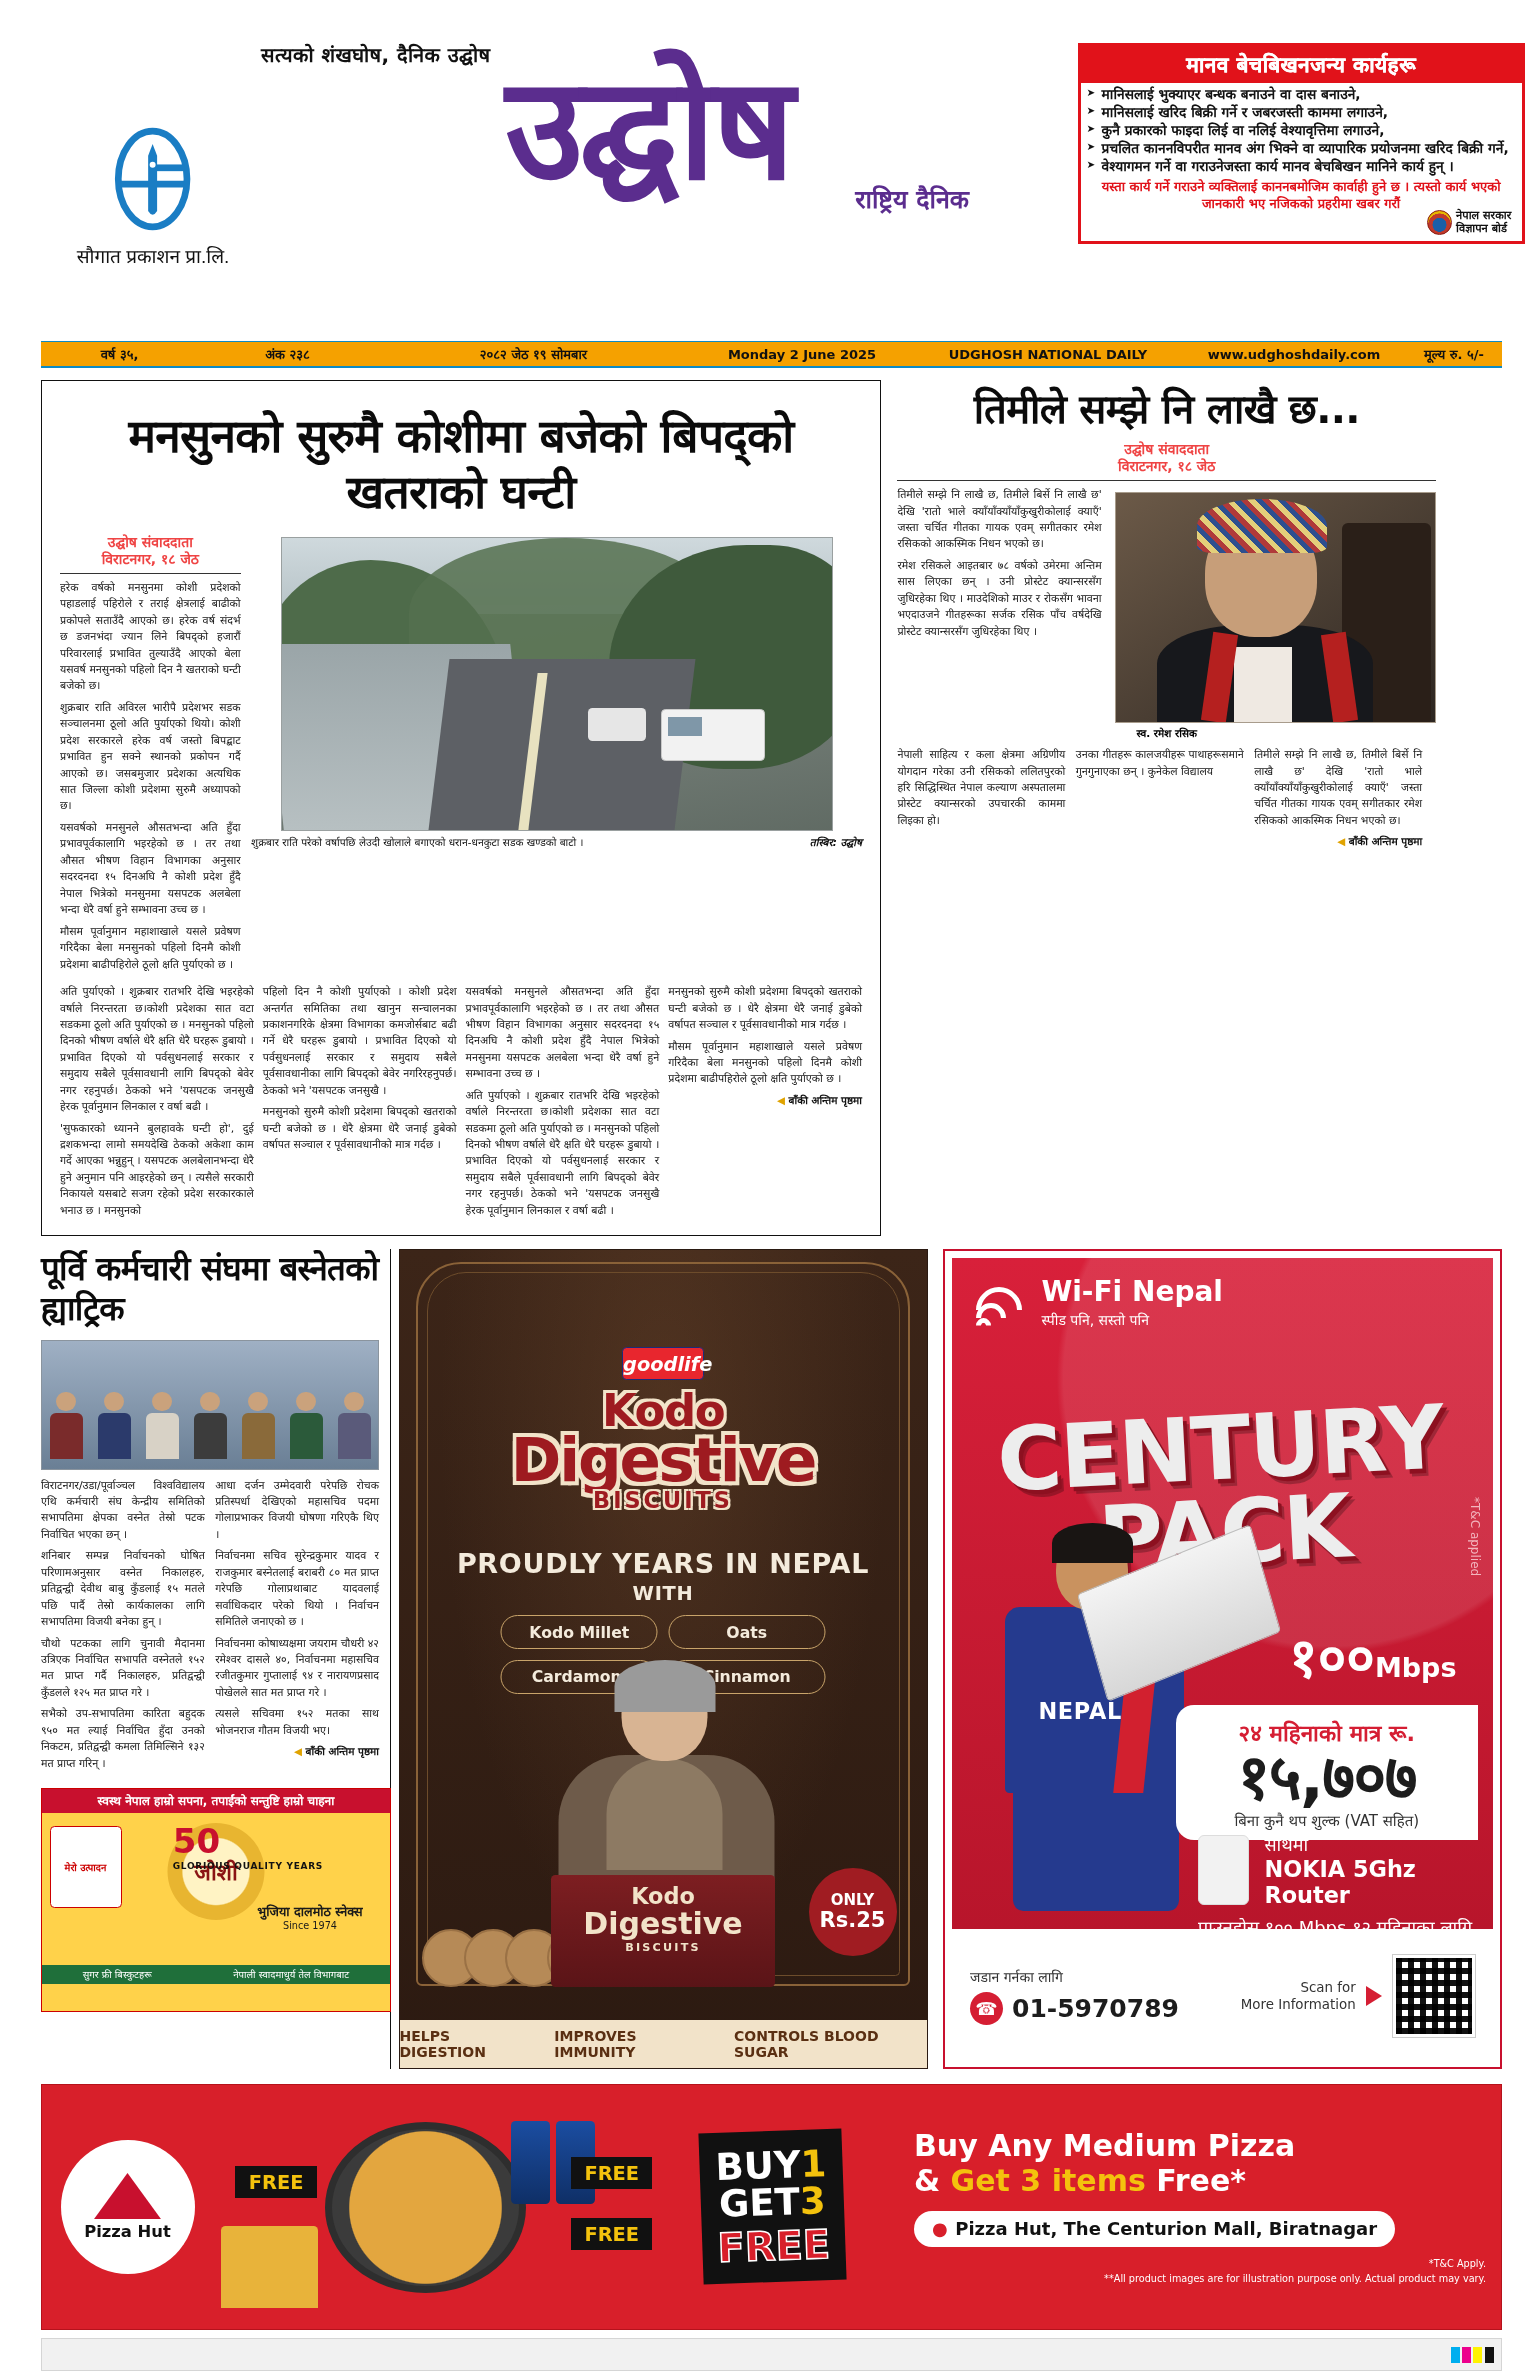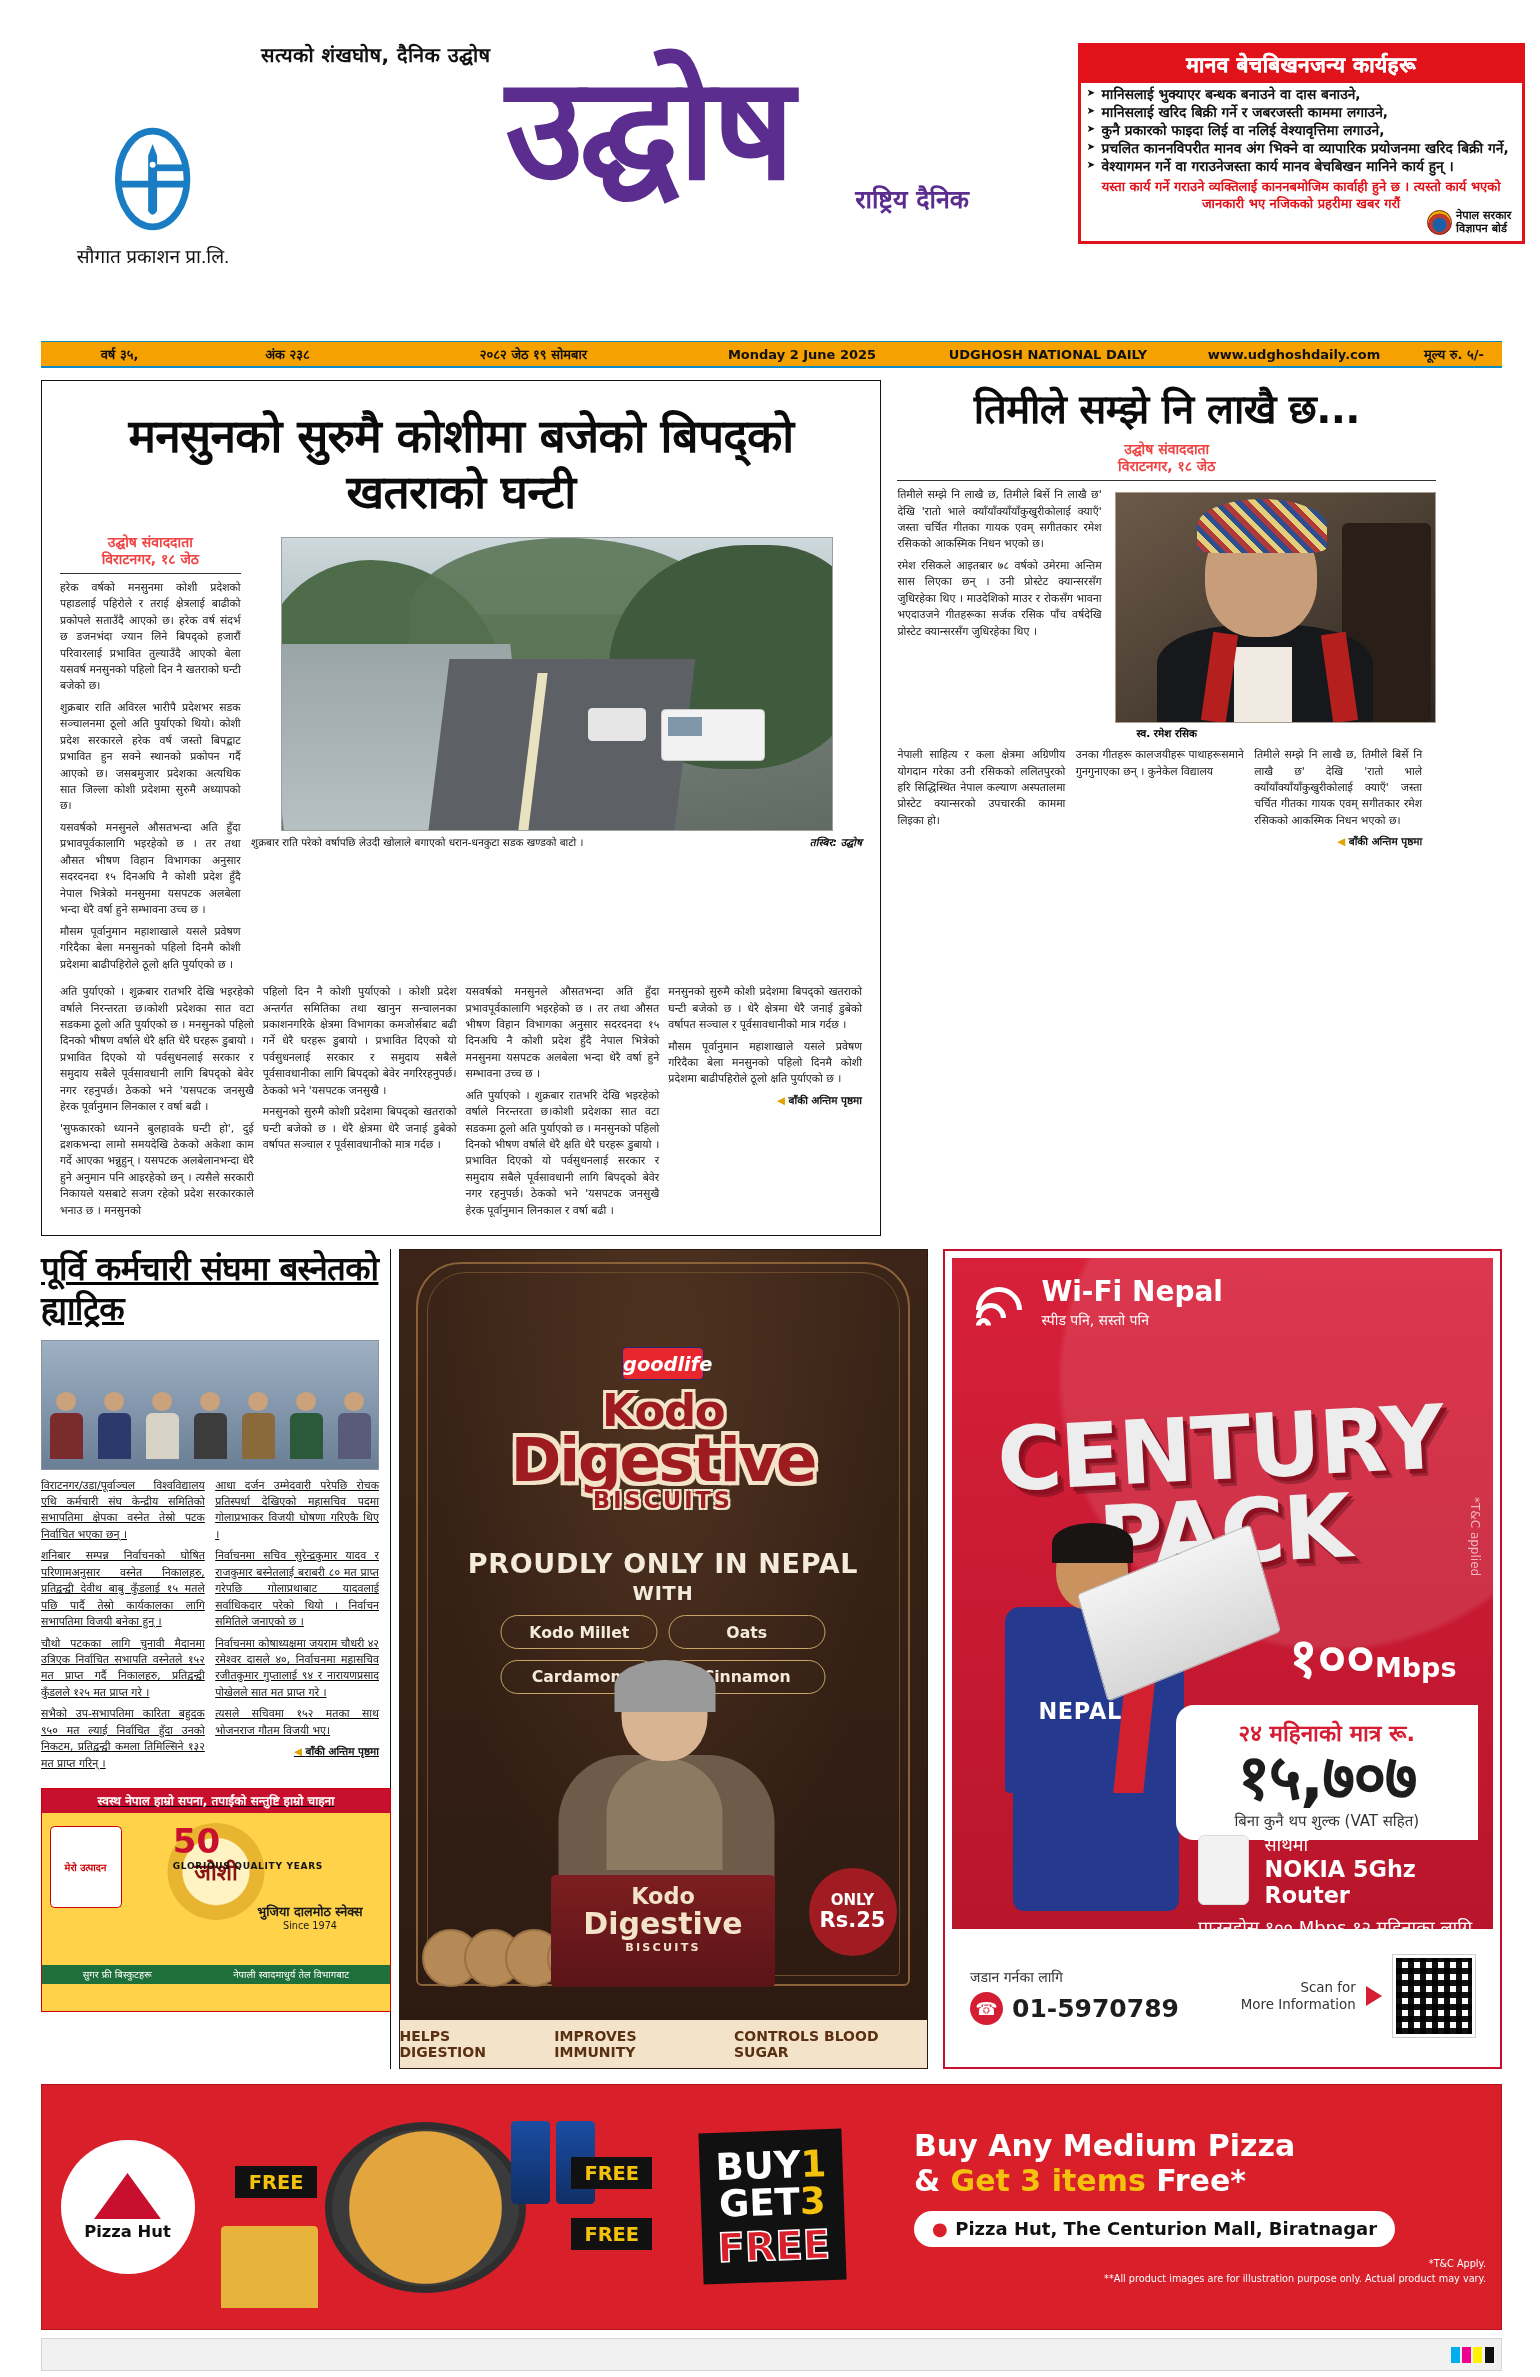--- a/index.html
+++ b/index.html
@@ -168,21 +168,21 @@
   .rp-head { position:absolute; left:89px; top:21px; width:112px; height:123px; background:#c79e79; border-radius: 48% 48% 44% 44%;}
   .rp-cap { position:absolute; left:81px; top:6px; width:130px; height:54px; background: repeating-linear-gradient(45deg,#2d4f8f 0 5.2px,#b03a3a 5.2px 10.4px,#e3cf7a 10.4px 15.7px); border-radius: 50% 50% 12% 12%;}
   .rp-body { position:absolute; left:41px; bottom:0; width:216px; height:97px; background:#17181c; border-radius: 40% 40% 0 0;}
   .rp-scarf-l { position:absolute; left:91px; bottom:0; width:25px; height:89px; background:#b5201f; transform: rotate(8deg);}
   .rp-scarf-r { position:absolute; right:83px; bottom:0; width:25px; height:89px; background:#b5201f; transform: rotate(-8deg);}
   .rp-shirt { position:absolute; left:118px; bottom:0; width:58px; height:75px; background:#efe9e2;}
   .rp-chair { position:absolute; right:4.5px; top:30px; width:89px; height:201px; background:#2a1f18; border-radius:6px;}
 
   
   .row2 { display:flex; margin-top: 13.4px; gap: 0; }
-  .r2-left { width: 350px; border-right: 1.5px solid #111; padding-right: 11px; text-decoration: underline; }
+  .r2-left { width: 350px; border-right: 1.5px solid #111; padding-right: 11px; }
   .r2-mid { width: 544px; padding: 0 7.5px; }
   .r2-right { width: 567px; padding-left: 7.5px; }
 
   .r2-head {
     font-size: 33px; font-weight: 900; color:#0b0b0b; line-height:1.2;
     font-family:"DejaVu Sans",sans-serif; letter-spacing:-0.7px; padding-bottom: 6px;
   }
   .r2-photo {
     width: 100%; height: 130px; margin: 6px 0;
     background: linear-gradient(#9fb0c4,#6a7f95); position: relative; overflow:hidden;
@@ -660,21 +660,21 @@
 
           <div class="goodlife-badge">goodlife</div>
 
           <div class="kodo-logo">
             <div class="kodo-l1">Kodo</div>
             <div class="kodo-l2">Digestive</div>
             <div class="kodo-l3">BISCUITS</div>
           </div>
 
           <div class="kodo-proud">
-            <div>PROUDLY ONLY IN NEPAL</div>
+            <div>PROUDLY YEARS IN NEPAL</div>
             <div class="kodo-with">WITH</div>
           </div>
 
           <div class="kodo-pills">
             <div class="kodo-pill">Kodo Millet</div>
             <div class="kodo-pill">Oats</div>
             <div class="kodo-pill">Cardamom</div>
             <div class="kodo-pill">Cinnamon</div>
           </div>
 

